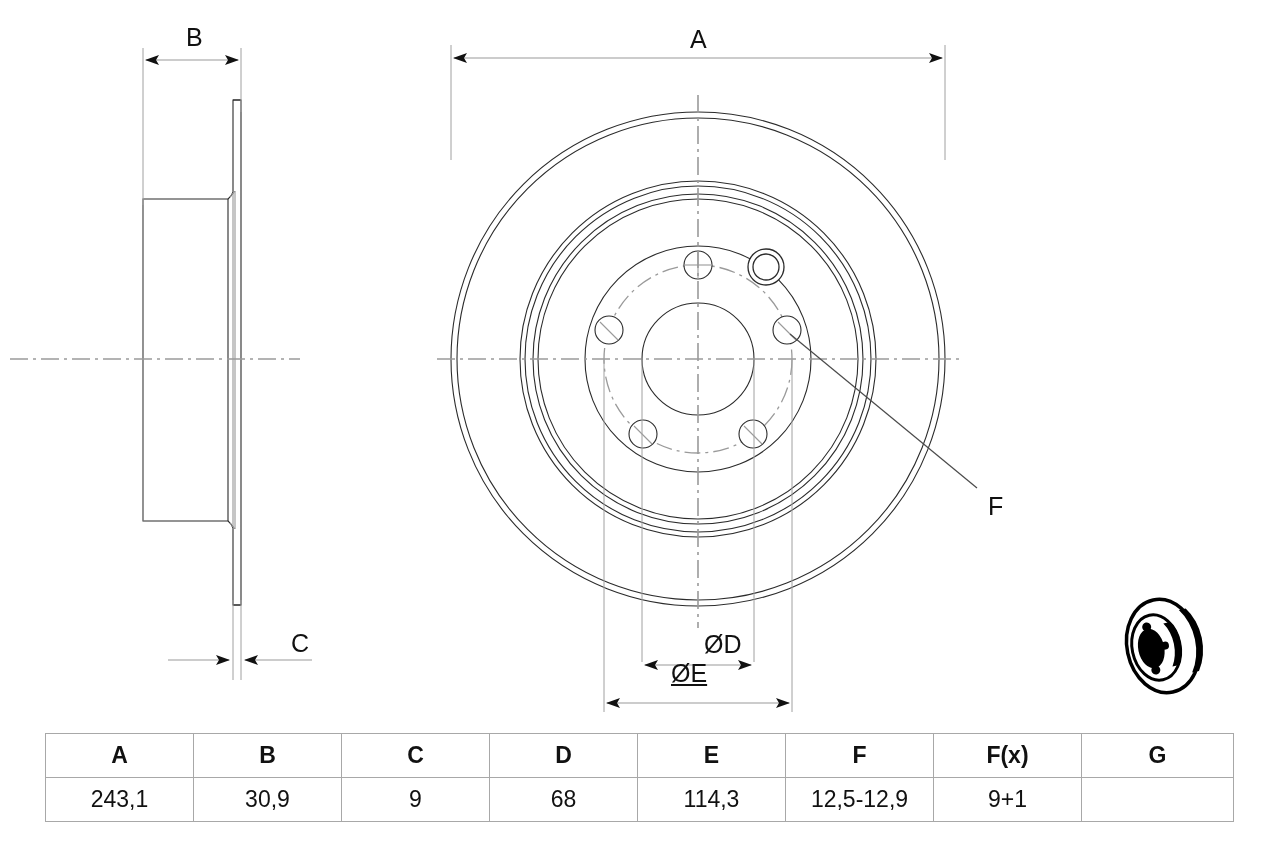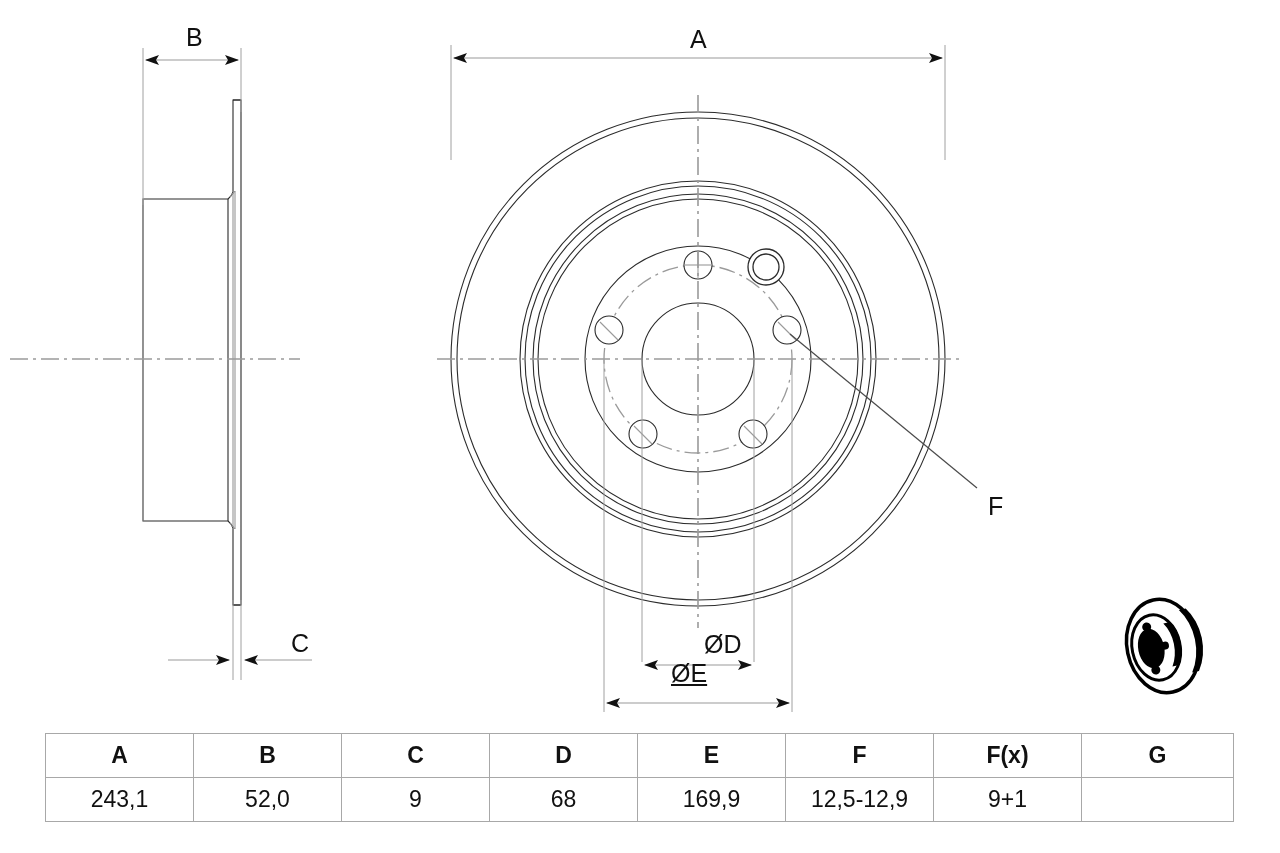--- a/index.html
+++ b/index.html
@@ -239,24 +239,24 @@
         <th>D</th>
         <th>E</th>
         <th>F</th>
         <th>F(x)</th>
         <th>G</th>
       </tr>
     </thead>
     <tbody>
       <tr>
         <td>243,1</td>
-        <td>52,0</td>
+        <td>30,9</td>
         <td>9</td>
         <td>68</td>
-        <td>169,9</td>
+        <td>114,3</td>
         <td>12,5-12,9</td>
         <td>9+1</td>
         <td></td>
       </tr>
     </tbody>
   </table>
 
 </div>
 
 </body></html>

